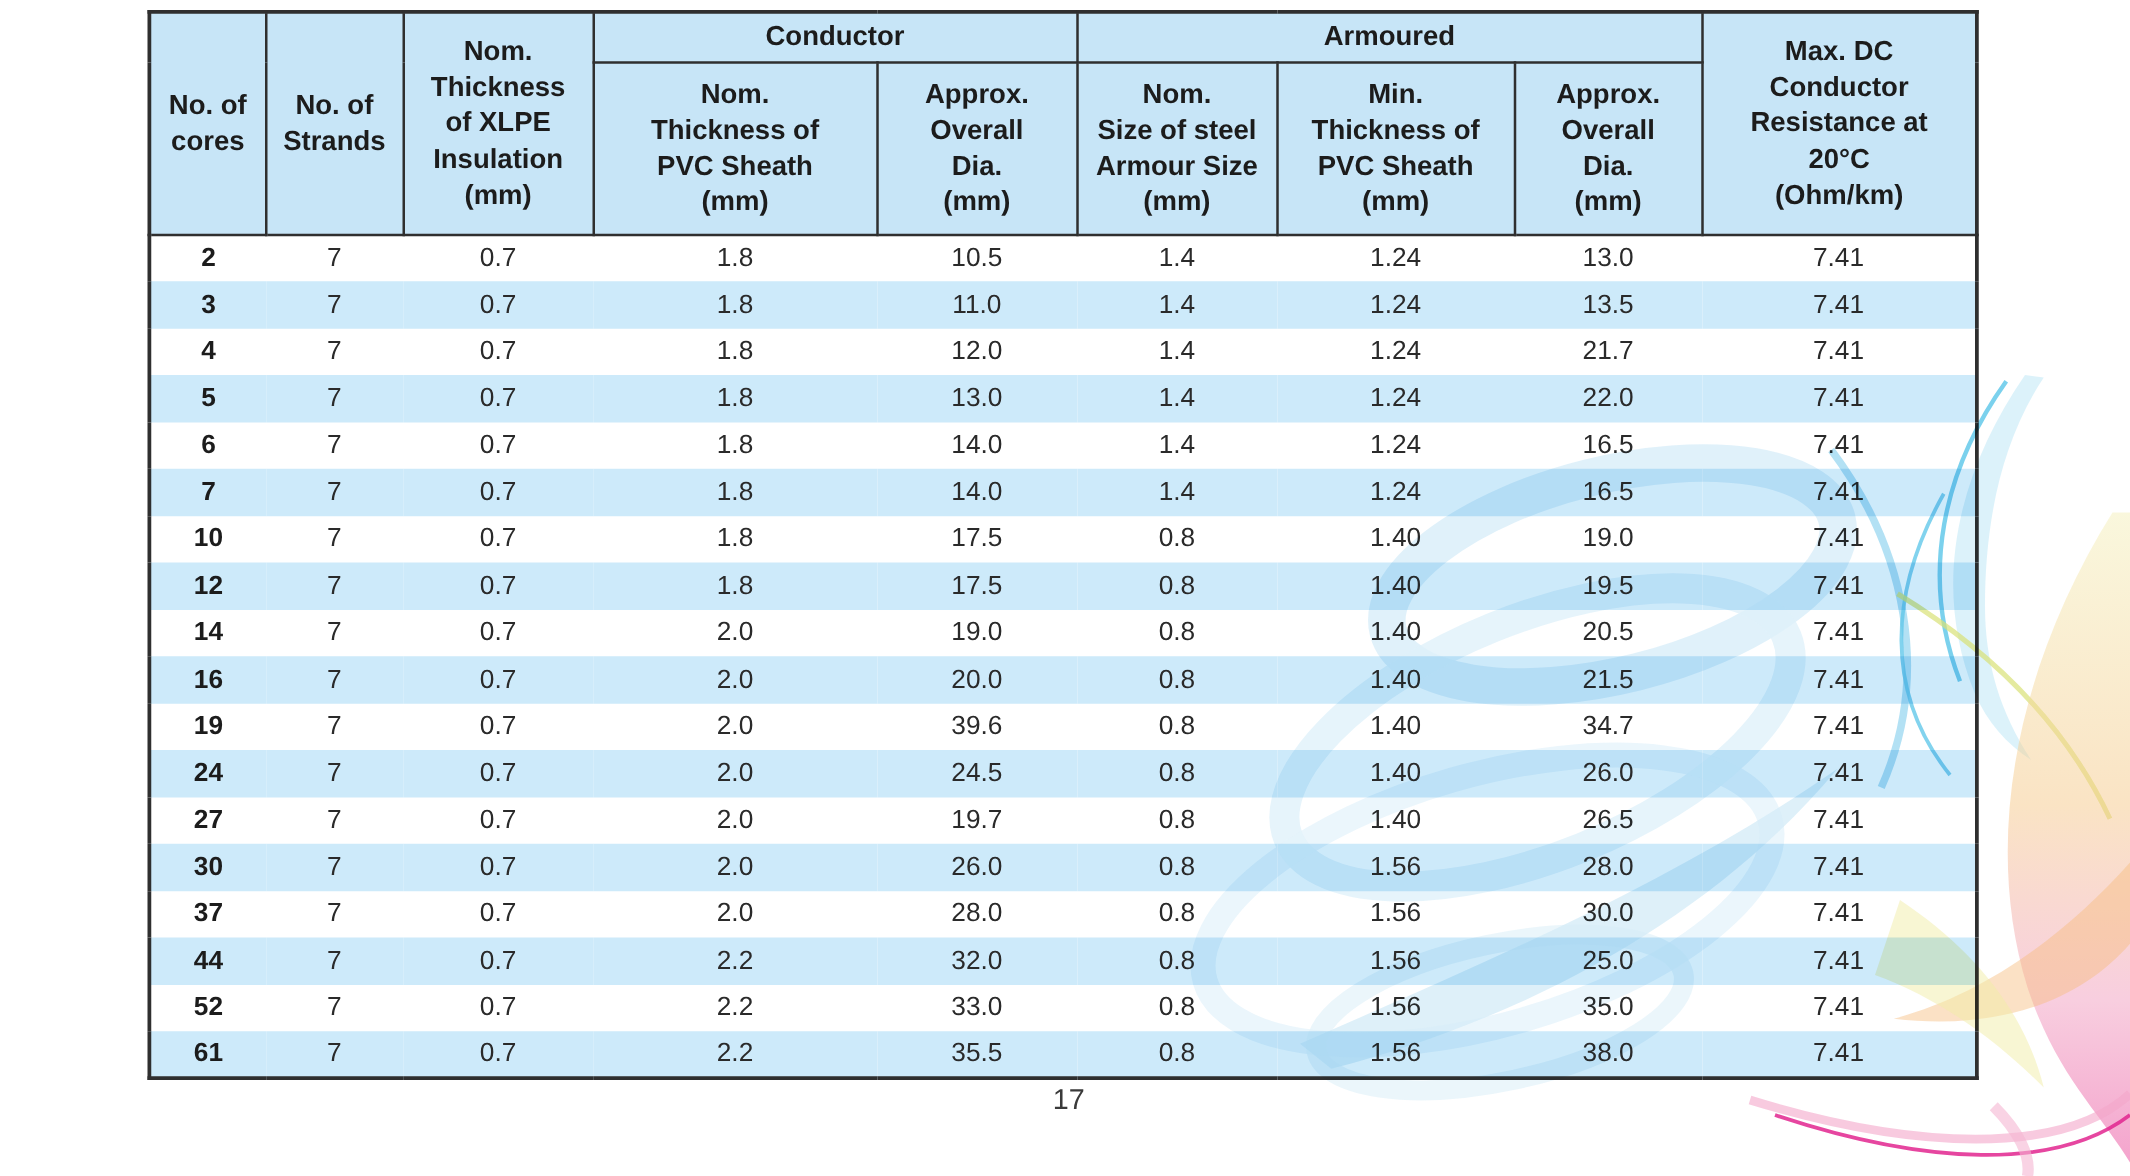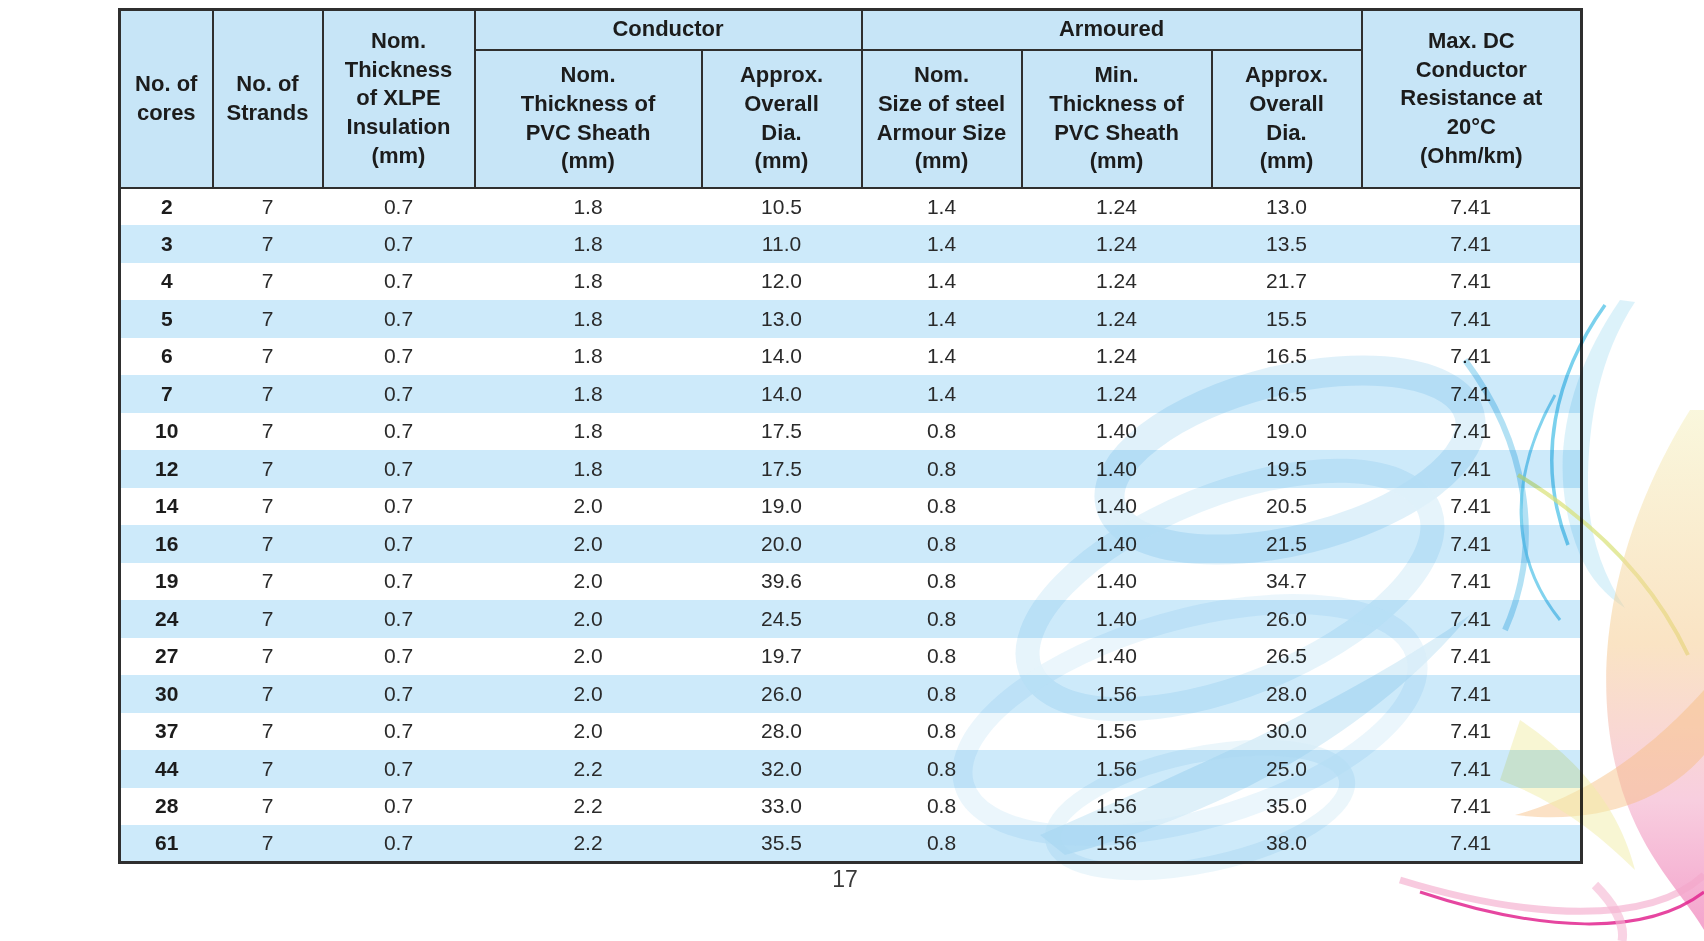--- a/index.html
+++ b/index.html
@@ -44,21 +44,21 @@
     font-size:21px;
     color:var(--text);
     text-align:center;
     vertical-align:middle;
     padding:0;
   }
   table.spec tbody td:first-child{font-weight:700;color:#1c1c1c;}
   table.spec tbody tr.striped{background:var(--stripe-bg);}
   .page-number{
     position:absolute;
-    left:114px;top:866px;width:1462px;
+    left:124px;top:866px;width:1462px;
     text-align:center;
     font-size:23px;
     color:#3a3a3a;
   }
   svg.swirl{
     position:absolute;
     left:900px;top:290px;
     width:804px;height:651px;
     mix-blend-mode:multiply;
     pointer-events:none;
@@ -159,21 +159,21 @@
           <td>7.41</td>
         </tr>
         <tr class="striped">
           <td>5</td>
           <td>7</td>
           <td>0.7</td>
           <td>1.8</td>
           <td>13.0</td>
           <td>1.4</td>
           <td>1.24</td>
-          <td>15.5</td>
+          <td>22.0</td>
           <td>7.41</td>
         </tr>
         <tr>
           <td>6</td>
           <td>7</td>
           <td>0.7</td>
           <td>1.8</td>
           <td>14.0</td>
           <td>1.4</td>
           <td>1.24</td>
@@ -295,21 +295,21 @@
           <td>7</td>
           <td>0.7</td>
           <td>2.2</td>
           <td>32.0</td>
           <td>0.8</td>
           <td>1.56</td>
           <td>25.0</td>
           <td>7.41</td>
         </tr>
         <tr>
-          <td>28</td>
+          <td>52</td>
           <td>7</td>
           <td>0.7</td>
           <td>2.2</td>
           <td>33.0</td>
           <td>0.8</td>
           <td>1.56</td>
           <td>35.0</td>
           <td>7.41</td>
         </tr>
         <tr class="striped">

